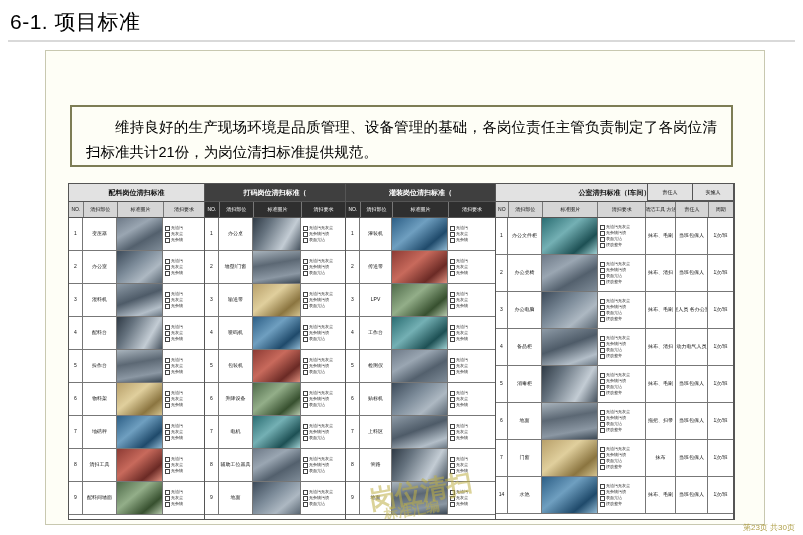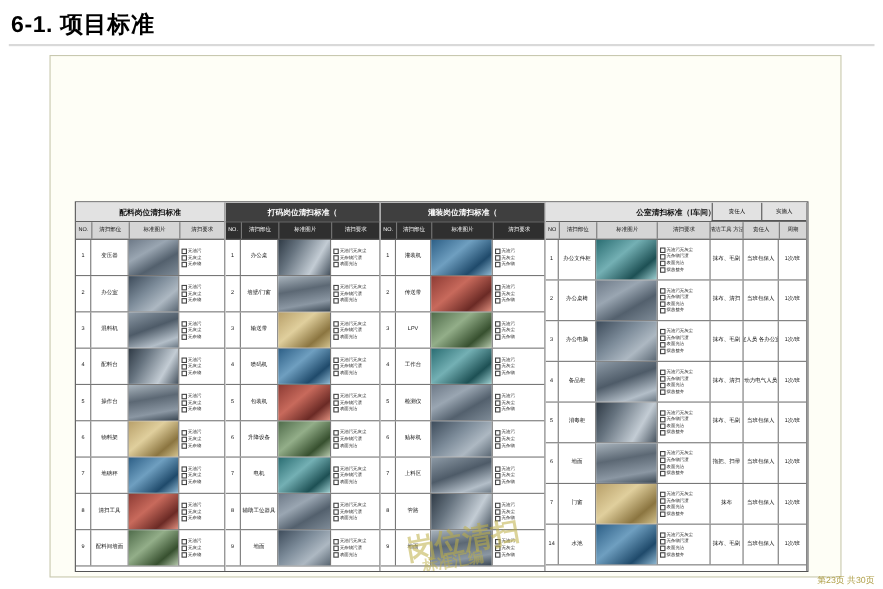--- a/index.html
+++ b/index.html
@@ -20,21 +20,21 @@
     width: 803px;
     height: 535px;
     background: #ffffff;
   }
   
   .page-title {
     position: absolute;
     left: 10px;
     top: 8px;
     font-size: 21px;
-    font-weight: bold;
+    font-weight: normal;
     color: #000000;
     letter-spacing: 0.5px;
     white-space: nowrap;
   }
   .title-underline {
     position: absolute;
     left: 8px;
     top: 40px;
     width: 787px;
     height: 2px;
@@ -252,20 +252,23 @@
 <body>
 
 <div class="slide">
 
   <div class="page-title">6-1. 项目标准</div>
   <div class="title-underline"></div>
 
   <div class="content-panel"></div>
 
 
+  <div class="para-box">
+    <div class="para-text">维持良好的生产现场环境是品质管理、设备管理的基础，各岗位责任主管负责制定了各岗位清扫标准共计21份，为岗位清扫标准提供规范。</div>
+  </div>
 
   <div class="table-area">
     <div class="tbl-block blk-a">
       <div class="blk-title">配料岗位清扫标准</div>
       <div class="blk-head">
         <div class="hc" style="width:14px">NO.</div>
         <div class="hc" style="width:34px">清扫部位</div>
         <div class="hc" style="width:46px">标准图片</div>
         <div class="hc" style="width:41px;border-right:none">清扫要求</div>
       </div>

